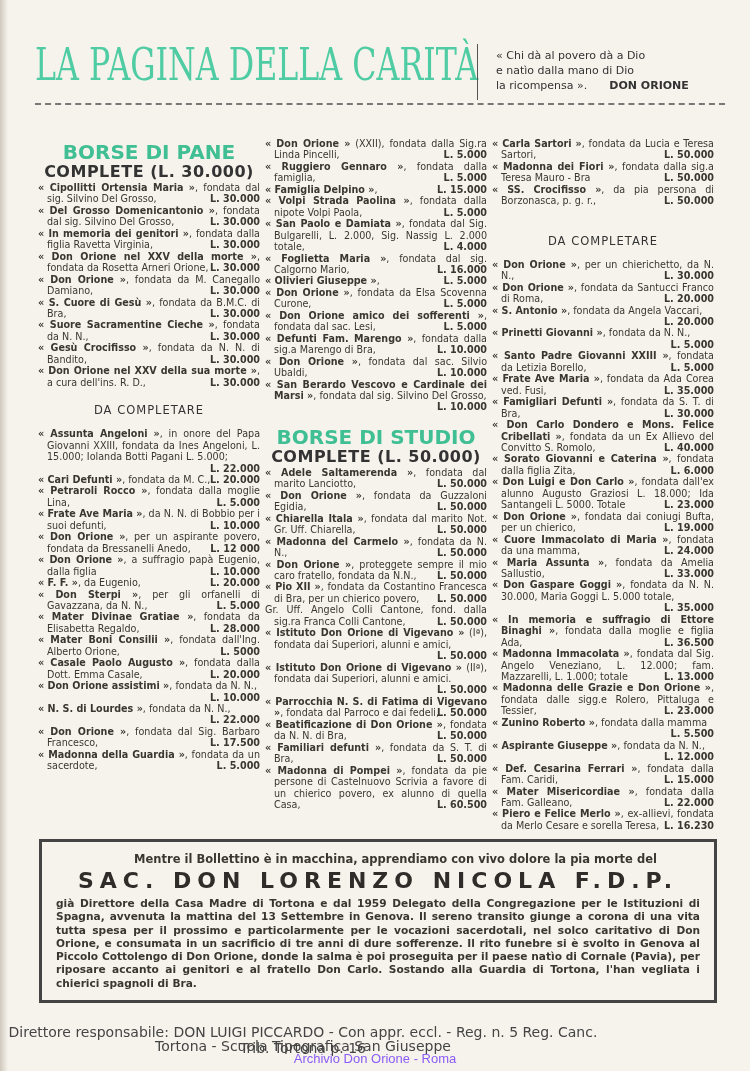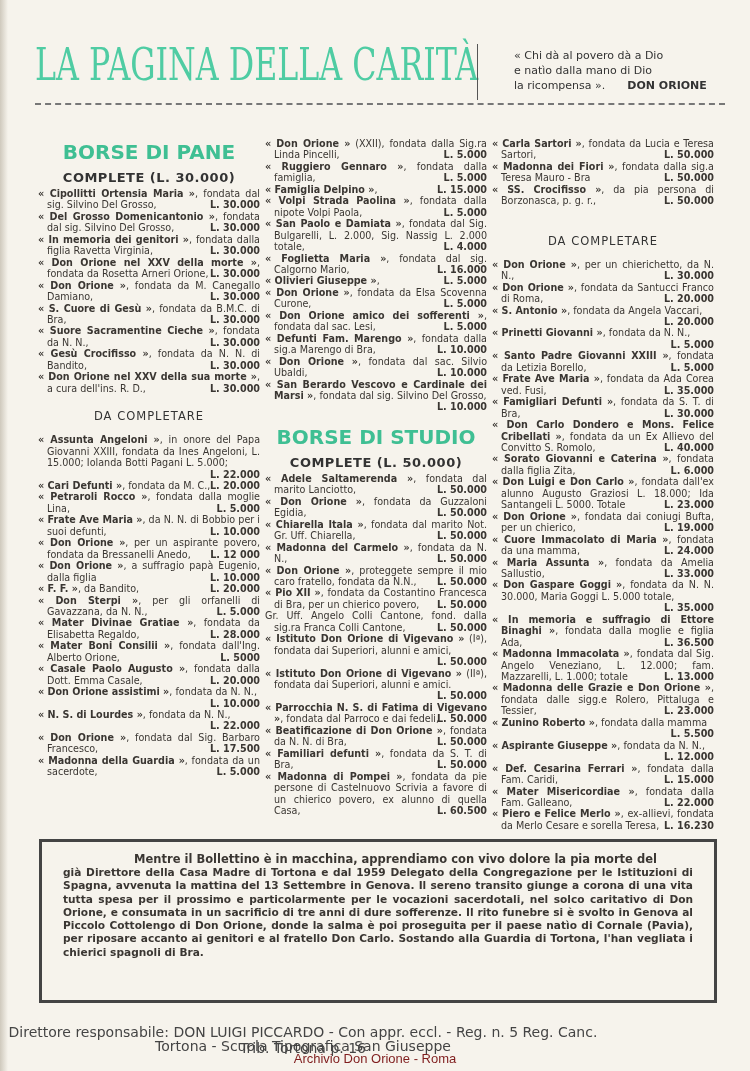--- a/index.html
+++ b/index.html
@@ -12,48 +12,48 @@
   }
   .page-edge { position:absolute; left:0; top:0; width:8px; height:1071px; background:linear-gradient(to right,#cfc9bd,#f6f3ec); }
   .header { position:absolute; left:35px; top:38px; width:690px; height:60px; }
   .title {
     position:absolute; left:0; top:0;
     font-family:"DejaVu Serif", serif; font-size:44px; letter-spacing:0px;
     color:#4fcca3; transform:scaleX(0.72); transform-origin:left top;
     white-space:nowrap; line-height:54px;
   }
   .vbar { position:absolute; left:442px; top:6px; width:1px; height:56px; background:#555; }
-  .motto { position:absolute; left:479px; top:10px; font-size:11px; line-height:15px; color:#333; }
+  .motto { position:absolute; left:461px; top:10px; font-size:11px; line-height:15px; color:#333; }
   .motto .author { font-weight:bold; margin-left:22px; }
   .dash-line { position:absolute; left:35px; top:103px; width:690px; height:0; border-top:2px dashed #777; }
 
   .col { position:absolute; top:138px; width:222px; font-size:9.6px; line-height:11.45px; }
   .col1 { left:38px; } .col2 { left:265px; } .col3 { left:492px; }
   .sec-title { text-align:center; color:#3fbf93; font-weight:bold; font-size:20px; line-height:20px; margin:4px 0 2px; }
-  .sub-title { text-align:center; font-weight:bold; font-size:13px; line-height:16px; margin:8px 0 2px; letter-spacing:0.5px; color:#333; }
+  .sub-title { text-align:center; font-weight:bold; font-size:16px; line-height:16px; margin:2px 0 2px; letter-spacing:0.5px; color:#333; }
   .sub-title.sm { font-size:11.5px; font-weight:normal; margin:14px 0 10px; letter-spacing:1px; }
   .entry { margin:0; padding-left:9px; text-indent:-9px; text-align:justify; }
   .entry b { font-weight:bold; }
   .amt { font-weight:bold; float:right; }
   .entry::after { content:""; display:block; clear:both; }
 
   .box {
     position:absolute; left:39px; top:839px; width:672px; height:158px;
     border-top:3px solid #444; border-bottom:3px solid #444;
     border-left:3px solid #444; border-right:3px solid #444;
     background:#f6f3ec;
   }
   .box-intro { text-align:center; font-weight:bold; font-size:11.5px; margin-top:10px; color:#3a3632;padding-left:35px; }
   .box-name { text-align:center; font-weight:bold; font-size:22px; letter-spacing:6px; margin:2px 0 4px; color:#2f2c29; }
-  .box-text { font-weight:bold; font-size:10.6px; line-height:13.3px; padding:0 21px; text-align:justify; color:#3a3632; }
+  .box-text { font-weight:bold; font-size:10.6px; line-height:13.3px; padding:0 14px; text-align:justify; color:#3a3632; }
 
   .footer { position:absolute; left:0; width:606px; text-align:center; font-size:14px; color:#444; }
   .footer1 { top:1024px; }
   .footer2 { top:1038px; }
-  .archive { position:absolute; top:1051px; left:0; width:750px; text-align:center; font-family:"Liberation Sans", sans-serif; font-size:13px; color:#7f1d1d; }
+  .archive { position:absolute; top:1051px; left:0; width:750px; text-align:center; font-family:"Liberation Sans", sans-serif; font-size:13px; color:#8b5cf6; }
 </style>
 </head>
 <body>
 
 <div class="page-edge"></div>
 
 <div class="header">
   <div class="title">LA PAGINA DELLA CARITÀ</div>
   <div class="vbar"></div>
   <div class="motto">
@@ -79,21 +79,21 @@
       <p class="entry"><b>« Don Orione nel XXV della sua morte »</b><span>, a cura dell'ins. R. D.,</span><span class="amt">L. 30.000</span></p>
     </div>
   <div class="sub-title sm">DA COMPLETARE</div>
   <div>
       <p class="entry"><b>« Assunta Angeloni »</b><span>, in onore del Papa Giovanni XXIII, fondata da Ines Angeloni, L. 15.000; Iolanda Botti Pagani L. 5.000;</span><span class="amt">L. 22.000</span></p>
       <p class="entry"><b>« Cari Defunti »</b><span>, fondata da M. C.,</span><span class="amt">L. 20.000</span></p>
       <p class="entry"><b>« Petraroli Rocco »</b><span>, fondata dalla moglie Lina,</span><span class="amt">L. 5.000</span></p>
       <p class="entry"><b>« Frate Ave Maria »</b><span>, da N. N. di Bobbio per i suoi defunti,</span><span class="amt">L. 10.000</span></p>
       <p class="entry"><b>« Don Orione »</b><span>, per un aspirante povero, fondata da Bressanelli Anedo,</span><span class="amt">L. 12 000</span></p>
       <p class="entry"><b>« Don Orione »</b><span>, a suffragio papà Eugenio, dalla figlia</span><span class="amt">L. 10.000</span></p>
-      <p class="entry"><b>« F. F. »</b><span>, da Bandito,</span><span class="amt">L. 20.000</span></p>
+      <p class="entry"><b>« F. F. »</b><span>, da Eugenio,</span><span class="amt">L. 20.000</span></p>
       <p class="entry"><b>« Don Sterpi »</b><span>, per gli orfanelli di Gavazzana, da N. N.,</span><span class="amt">L. 5.000</span></p>
       <p class="entry"><b>« Mater Divinae Gratiae »</b><span>, fondata da Elisabetta Regaldo,</span><span class="amt">L. 28.000</span></p>
       <p class="entry"><b>« Mater Boni Consilii »</b><span>, fondata dall'Ing. Alberto Orione,</span><span class="amt">L. 5000</span></p>
       <p class="entry"><b>« Casale Paolo Augusto »</b><span>, fondata dalla Dott. Emma Casale,</span><span class="amt">L. 20.000</span></p>
       <p class="entry"><b>« Don Orione assistimi »</b><span>, fondata da N. N.,</span><span class="amt">L. 10.000</span></p>
       <p class="entry"><b>« N. S. di Lourdes »</b><span>, fondata da N. N.,</span><span class="amt">L. 22.000</span></p>
       <p class="entry"><b>« Don Orione »</b><span>, fondata dal Sig. Barbaro Francesco,</span><span class="amt">L. 17.500</span></p>
       <p class="entry"><b>« Madonna della Guardia »</b><span>, fondata da un sacerdote,</span><span class="amt">L. 5.000</span></p>
     </div>
 </div>
@@ -160,18 +160,19 @@
       <p class="entry"><b>« Zunino Roberto »</b><span>, fondata dalla mamma</span><span class="amt">L. 5.500</span></p>
       <p class="entry"><b>« Aspirante Giuseppe »</b><span>, fondata da N. N.,</span><span class="amt">L. 12.000</span></p>
       <p class="entry"><b>« Def. Cesarina Ferrari »</b><span>, fondata dalla Fam. Caridi,</span><span class="amt">L. 15.000</span></p>
       <p class="entry"><b>« Mater Misericordiae »</b><span>, fondata dalla Fam. Galleano,</span><span class="amt">L. 22.000</span></p>
       <p class="entry"><b>« Piero e Felice Merlo »</b><span>, ex-allievi, fondata da Merlo Cesare e sorella Teresa,</span><span class="amt">L. 16.230</span></p>
     </div>
 </div>
 
 <div class="box">
   <div class="box-intro">Mentre il Bollettino è in macchina, apprendiamo con vivo dolore la pia morte del</div>
+  <div class="box-name">SAC. DON LORENZO NICOLA F.D.P.</div>
   <div class="box-text">già Direttore della Casa Madre di Tortona e dal 1959 Delegato della Congregazione per le Istituzioni di Spagna, avvenuta la mattina del 13 Settembre in Genova. Il sereno transito giunge a corona di una vita tutta spesa per il prossimo e particolarmente per le vocazioni sacerdotali, nel solco caritativo di Don Orione, e consumata in un sacrificio di tre anni di dure sofferenze. Il rito funebre si è svolto in Genova al Piccolo Cottolengo di Don Orione, donde la salma è poi proseguita per il paese natìo di Cornale (Pavia), per riposare accanto ai genitori e al fratello Don Carlo. Sostando alla Guardia di Tortona, l'han vegliata i chierici spagnoli di Bra.</div>
 </div>
 
 <div class="footer footer1">Direttore responsabile: DON LUIGI PICCARDO - Con appr. eccl. - Reg. n. 5 Reg. Canc. Trib. Tortona p. 16</div>
 <div class="footer footer2">Tortona - Scuola Tipografica San Giuseppe</div>
 <div class="archive">Archivio Don Orione - Roma</div>
 
 </body></html>

